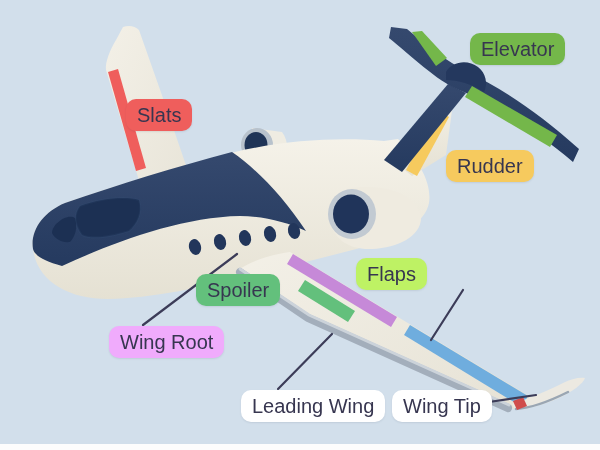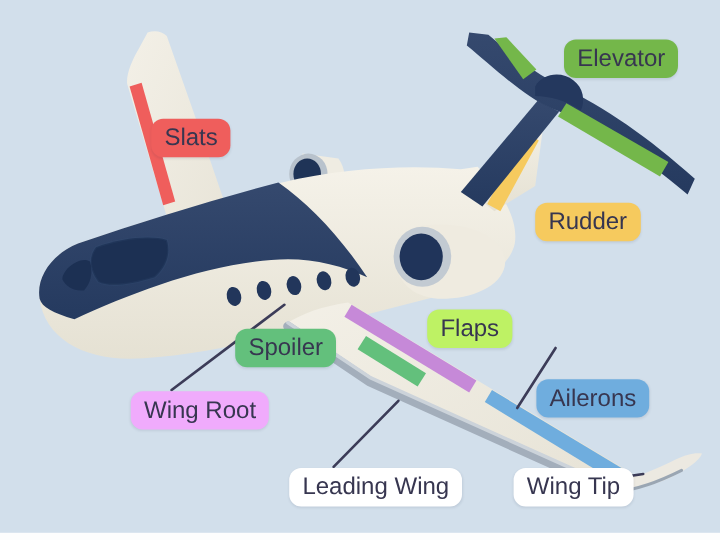--- a/index.html
+++ b/index.html
@@ -17,21 +17,21 @@
     font-size:20px;
     font-weight:400;
     color:#373650;
     white-space:nowrap;
     box-shadow:0 1px 2px rgba(40,50,80,0.10);
     line-height:1.2;
   }
   .chip.white{background:#ffffff;}
   #lbl-slats       {left:126px;top:79px;margin-top:20px;}
   #lbl-elevator    {left:470px;top:33px;}
-  #lbl-rudder      {left:446px;top:150px;margin-top:19px;}
+  #lbl-rudder      {left:446px;top:150px;}
   #lbl-flaps       {left:356px;top:258px;}
   #lbl-trailing    {left:444px;top:260px;}
   #lbl-spoiler     {left:196px;top:274px;}
   #lbl-ailerons    {left:447px;top:316px;}
   #lbl-wingroot    {left:109px;top:326px;}
   #lbl-leadingedge {left:241px;top:390px;}
   #lbl-wingtip     {left:392px;top:390px;}
 </style>
 </head>
 <body>
@@ -108,19 +108,18 @@
       <path d="M278 389 L332 334"></path>
       <path d="M489 402 L536 395"></path>
     </g>
   </svg>
 
   <div class="chip" id="lbl-slats" style="background-color: rgb(239, 94, 92); color: rgb(55, 54, 80);">Slats</div>
   <div class="chip" id="lbl-elevator" style="background-color: rgb(116, 183, 74); color: rgb(55, 54, 80);">Elevator</div>
   <div class="chip" id="lbl-rudder" style="background-color: rgb(246, 202, 94); color: rgb(55, 54, 80);">Rudder</div>
   <div class="chip" id="lbl-flaps" style="background-color: #bef264; color: rgb(55, 54, 80);">Flaps</div>
   <div class="chip" id="lbl-spoiler" style="background-color: rgb(99, 192, 124); color: rgb(55, 54, 80);">Spoiler</div>
-  <div class="chip" id="lbl-ailerons" style="background-color: rgb(111, 173, 222); color: rgb(55, 54, 80);">Ailerons</div>
   <div class="chip white" id="lbl-wingroot" style="background-color: #f0abfc; color: rgb(55, 54, 80);">Wing Root</div>
   <div class="chip white" id="lbl-leadingedge" style="background-color: rgb(255, 255, 255); color: rgb(55, 54, 80);">Leading Wing</div>
-  <div class="chip white" id="lbl-wingtip" style="background-color: rgb(255, 255, 255); color: rgb(55, 54, 80); margin-left: 36px;">Wing Tip</div>
+  <div class="chip white" id="lbl-wingtip" style="background-color: rgb(255, 255, 255); color: rgb(55, 54, 80);">Wing Tip</div>
 
   <div id="bottom-bar"></div>
 </div>
 
 </body></html>

